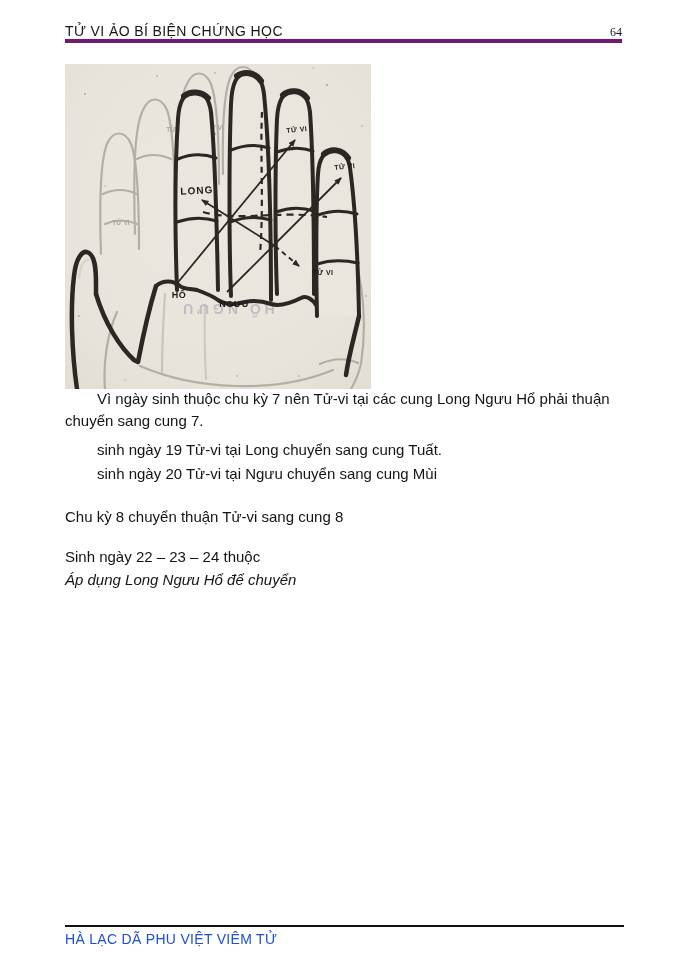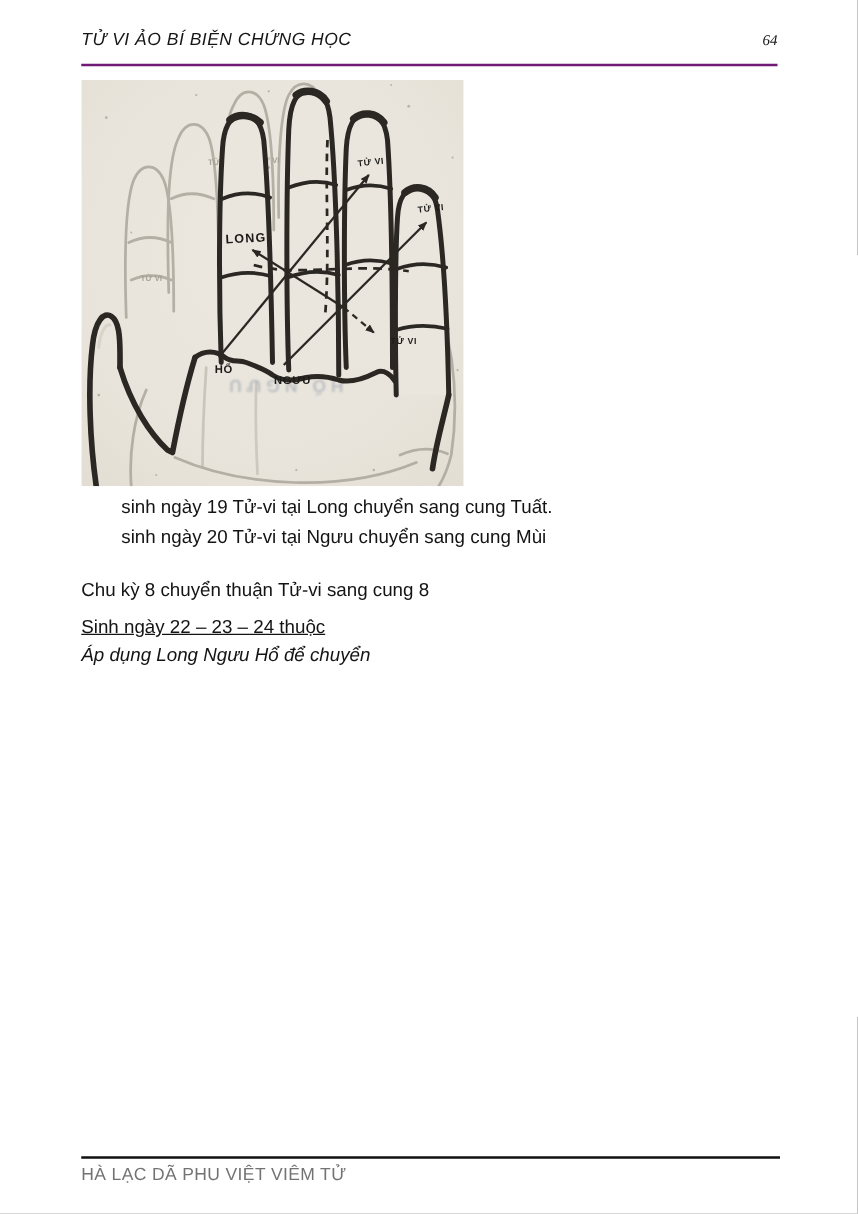--- a/index.html
+++ b/index.html
@@ -7,24 +7,23 @@
     position:relative;
     width:686px;height:971px;
     background:#ffffff;
     font-family:"Liberation Sans", sans-serif;
     color:#111;
     overflow:hidden;
   }
   
   .header{
     position:absolute;left:65px;top:23px;width:557px;
-    border-bottom:2px solid #701a75;
+    border-bottom:4px solid #701a75;
     display:flex;justify-content:space-between;align-items:flex-end;
-    padding-bottom:12px;
-    font-style:italic;
+    padding-bottom:0;
   }
   .header-title{
     font-size:14px;letter-spacing:.4px;color:#161616;
   }
   .page-number{
     font-family:"Liberation Serif", serif;
     font-size:12px;line-height:14px;color:#161616;
   }
   
   .figure{
@@ -35,29 +34,29 @@
   
   .content{
     position:absolute;left:65px;top:388px;width:557px;
     font-size:15px;line-height:22px;color:#141414;
   }
   .p-first{margin:0;text-indent:32px;}
   .sub-line{margin:2px 0 0 32px;}
   .sub-line.first{margin-top:7px;}
   .p-plain{margin:0;}
   .p-chuky{margin-top:21px;}
-  .p-sinh{margin-top:7px;text-decoration:underline;}
+  .p-sinh{margin-top:18px;}
   .p-heading{margin-top:1px;font-weight:bold;}
   .p-italic{margin-top:1px;font-style:italic;}
   
   .footer{
     position:absolute;left:65px;top:925px;width:559px;
     border-top:2px solid #111;
     padding-top:4px;
-    font-size:14px;letter-spacing:.3px;color:#737373;
+    font-size:14px;letter-spacing:.3px;color:#1d4ed8;
   }
 </style>
 </head>
 <body>
 
 <div class="page">
 
   <div class="header">
     <span class="header-title">TỬ VI ẢO BÍ BIỆN CHỨNG HỌC</span>
     <span class="page-number">64</span>
@@ -170,20 +169,21 @@
         <text x="232" y="68" font-size="7" letter-spacing="0.5" transform="rotate(-6 232 68)">TỬ VI</text>
         <text x="280" y="105" font-size="7" letter-spacing="0.5" transform="rotate(-6 280 105)">TỬ VI</text>
         <text x="258" y="211" font-size="7" letter-spacing="0.5">TỬ VI</text>
         <text x="114" y="234" font-size="9" letter-spacing="0.5">HỔ</text>
         <text x="169" y="243" font-size="9" letter-spacing="0.5">NGƯU</text>
       </g>
     </svg>
   </div>
 
   <div class="content">
+    <p class="p-first">Vì ngày sinh thuộc chu kỳ 7 nên Tử-vi tại các cung Long Ngưu Hổ phải thuận chuyển sang cung 7.</p>
     <p class="sub-line first">sinh ngày 19 Tử-vi tại Long chuyển sang cung Tuất.</p>
     <p class="sub-line">sinh ngày 20 Tử-vi tại Ngưu chuyển sang cung Mùi</p>
     <p class="p-plain p-chuky">Chu kỳ 8 chuyển thuận Tử-vi sang cung 8</p>
     <p class="p-plain p-sinh">Sinh ngày 22 – 23 – 24 thuộc</p>
     <p class="p-plain p-italic">Áp dụng Long Ngưu Hổ để chuyển</p>
   </div>
 
   <div class="footer">
     <span>HÀ LẠC DÃ PHU VIỆT VIÊM TỬ</span>
   </div>

